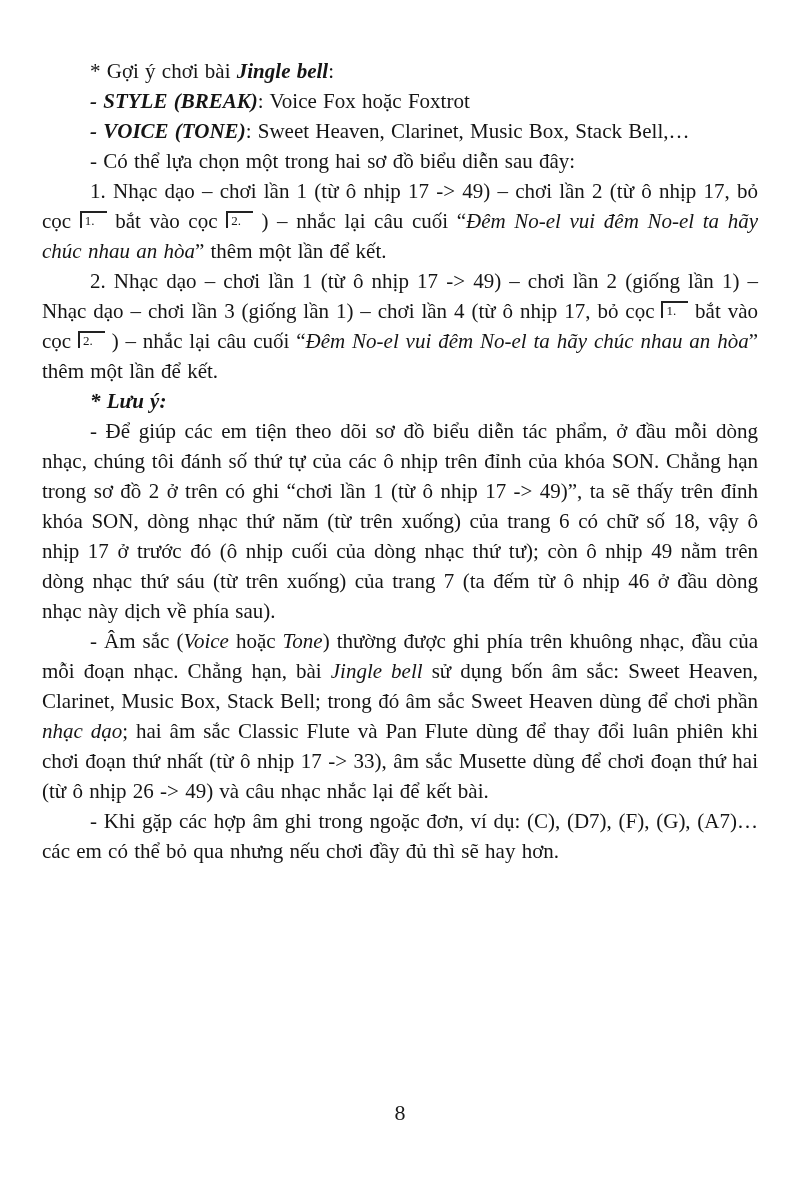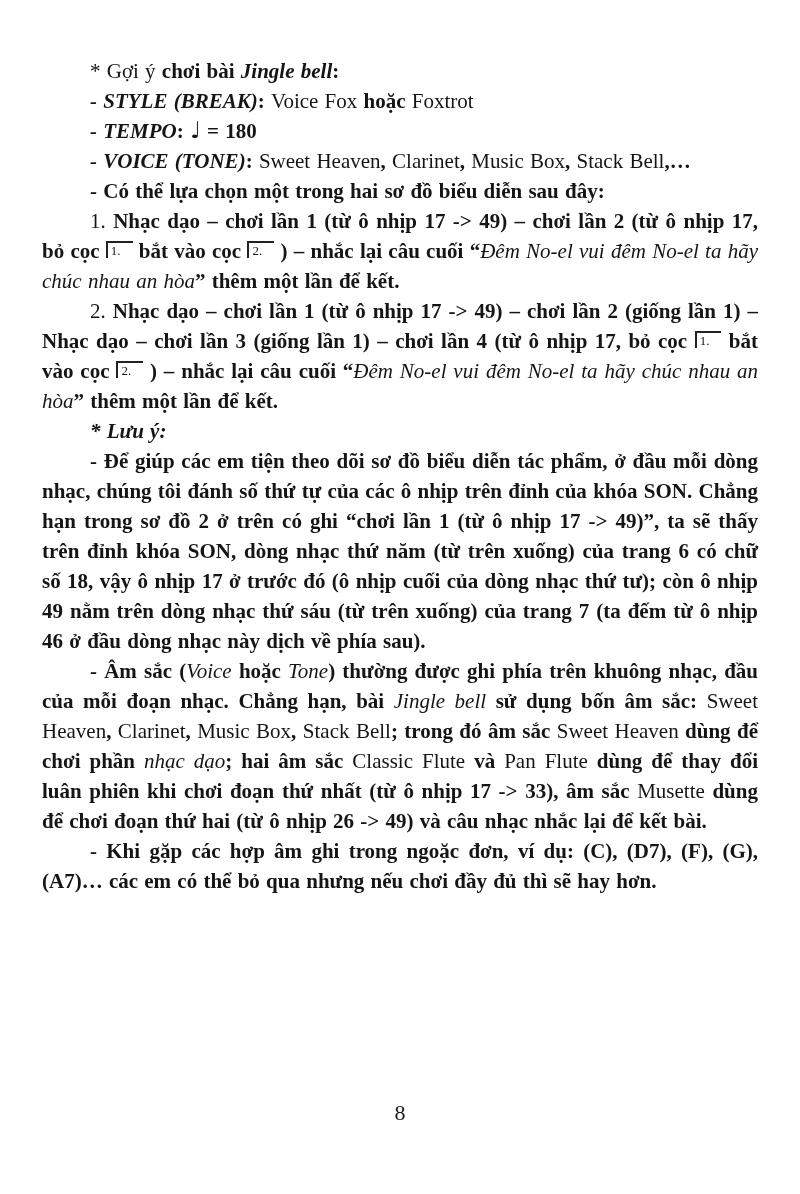--- a/index.html
+++ b/index.html
@@ -23,21 +23,21 @@
     width: 716px;
   }
   .para {
     margin: 0;
     font-size: 21px;
     line-height: 30px;
     text-align: justify;
     text-indent: 48px;
     word-spacing: 1px;
   }
-  .r    { font-weight: bold; font-style: normal; }
+  .r    { font-weight: normal; font-style: normal; }
   .r-b  { font-weight: normal; }
   .r-i  { font-style: italic; }
   .r-bi { font-weight: bold; font-style: italic; }
   .volta {
     display: inline-block;
     border-top: 2px solid #222;
     border-left: 2px solid #222;
     font-size: 13px;
     line-height: 13px;
     padding: 1px 12px 1px 3px;
@@ -59,21 +59,20 @@
     color: #1a1a1a;
   }
 </style>
 </head>
 <body>
 
 <div class="page">
   <div class="doc-body">
       <p class="para"><span class="r-b">* Gợi ý</span><span class="r"> chơi bài </span><span class="r-bi">Jingle bell</span><span class="r">:</span></p>
       <p class="para"><span class="r-bi">- STYLE (BREAK)</span><span class="r">: </span><span class="r-b">Voice Fox</span><span class="r"> hoặc </span><span class="r-b">Foxtrot</span></p>
-      <p class="para"><span class="r-bi">- TEMPO</span><span class="r">: </span><span class="note">♩</span><span class="r"> = 180</span></p>
       <p class="para"><span class="r-bi">- VOICE (TONE)</span><span class="r">: </span><span class="r-b">Sweet Heaven</span><span class="r">, </span><span class="r-b">Clarinet</span><span class="r">, </span><span class="r-b">Music Box</span><span class="r">, </span><span class="r-b">Stack Bell</span><span class="r">,…</span></p>
       <p class="para"><span class="r">- Có thể lựa chọn một trong hai sơ đồ biểu diễn sau đây:</span></p>
       <p class="para"><span class="r-b">1.</span><span class="r"> Nhạc dạo – chơi lần 1 (từ ô nhịp 17 -&gt; 49) – chơi lần 2 (từ ô nhịp 17, bỏ cọc </span><span class="volta">1.</span><span class="r"> bắt vào cọc </span><span class="volta">2.</span><span class="r"> ) – nhắc lại câu cuối “</span><span class="r-i">Đêm No-el vui đêm No-el ta hãy chúc nhau an hòa</span><span class="r">” thêm một lần để kết.</span></p>
       <p class="para"><span class="r-b">2.</span><span class="r"> Nhạc dạo – chơi lần 1 (từ ô nhịp 17 -&gt; 49) – chơi lần 2 (giống lần 1) – Nhạc dạo – chơi lần 3 (giống lần 1) – chơi lần 4 (từ ô nhịp 17, bỏ cọc </span><span class="volta">1.</span><span class="r"> bắt vào cọc </span><span class="volta">2.</span><span class="r"> ) – nhắc lại câu cuối “</span><span class="r-i">Đêm No-el vui đêm No-el ta hãy chúc nhau an hòa</span><span class="r">” thêm một lần để kết.</span></p>
       <p class="para"><span class="r-bi">* Lưu ý:</span></p>
       <p class="para"><span class="r">- Để giúp các em tiện theo dõi sơ đồ biểu diễn tác phẩm, ở đầu mỗi dòng nhạc, chúng tôi đánh số thứ tự của các ô nhịp trên đỉnh của khóa SON. Chẳng hạn trong sơ đồ 2 ở trên có ghi “chơi lần 1 (từ ô nhịp 17 -&gt; 49)”, ta sẽ thấy trên đỉnh khóa SON, dòng nhạc thứ năm (từ trên xuống) của trang 6 có chữ số 18, vậy ô nhịp 17 ở trước đó (ô nhịp cuối của dòng nhạc thứ tư); còn ô nhịp 49 nằm trên dòng nhạc thứ sáu (từ trên xuống) của trang 7 (ta đếm từ ô nhịp 46 ở đầu dòng nhạc này dịch về phía sau).</span></p>
       <p class="para"><span class="r">- Âm sắc (</span><span class="r-i">Voice</span><span class="r"> hoặc </span><span class="r-i">Tone</span><span class="r">) thường được ghi phía trên khuông nhạc, đầu của mỗi đoạn nhạc. Chẳng hạn, bài </span><span class="r-i">Jingle bell</span><span class="r"> sử dụng bốn âm sắc: </span><span class="r-b">Sweet Heaven</span><span class="r">, </span><span class="r-b">Clarinet</span><span class="r">, </span><span class="r-b">Music Box</span><span class="r">, </span><span class="r-b">Stack Bell</span><span class="r">; trong đó âm sắc </span><span class="r-b">Sweet Heaven</span><span class="r"> dùng để chơi phần </span><span class="r-i">nhạc dạo</span><span class="r">; hai âm sắc </span><span class="r-b">Classic Flute</span><span class="r"> và </span><span class="r-b">Pan Flute</span><span class="r"> dùng để thay đổi luân phiên khi chơi đoạn thứ nhất (từ ô nhịp 17 -&gt; 33), âm sắc </span><span class="r-b">Musette</span><span class="r"> dùng để chơi đoạn thứ hai (từ ô nhịp 26 -&gt; 49) và câu nhạc nhắc lại để kết bài.</span></p>
       <p class="para"><span class="r">- Khi gặp các hợp âm ghi trong ngoặc đơn, ví dụ: (C), (D7), (F), (G), (A7)… các em có thể bỏ qua nhưng nếu chơi đầy đủ thì sẽ hay hơn.</span></p>
     </div>
   <div class="page-number">8</div>

